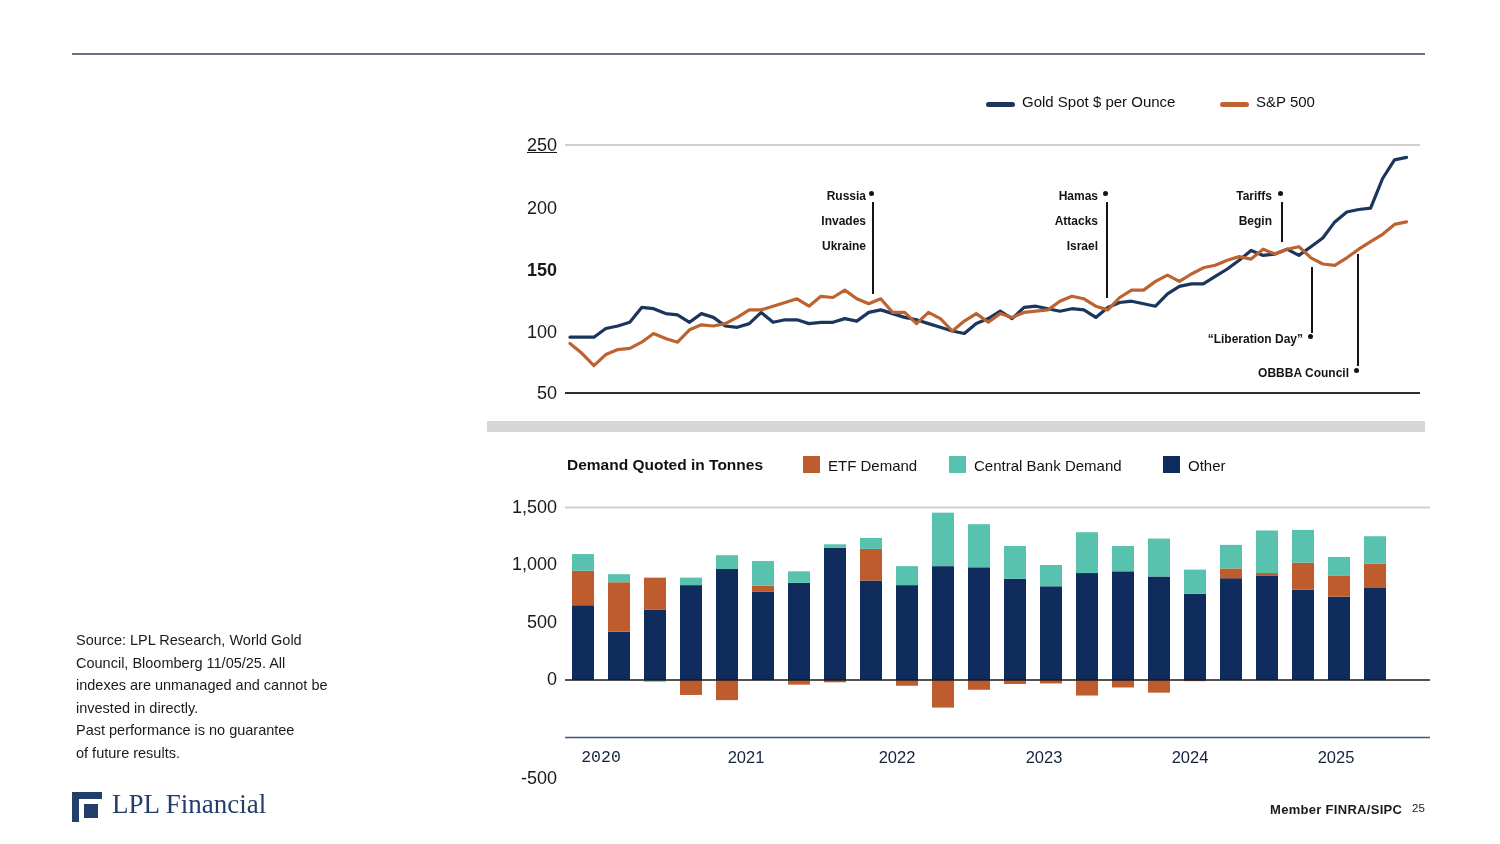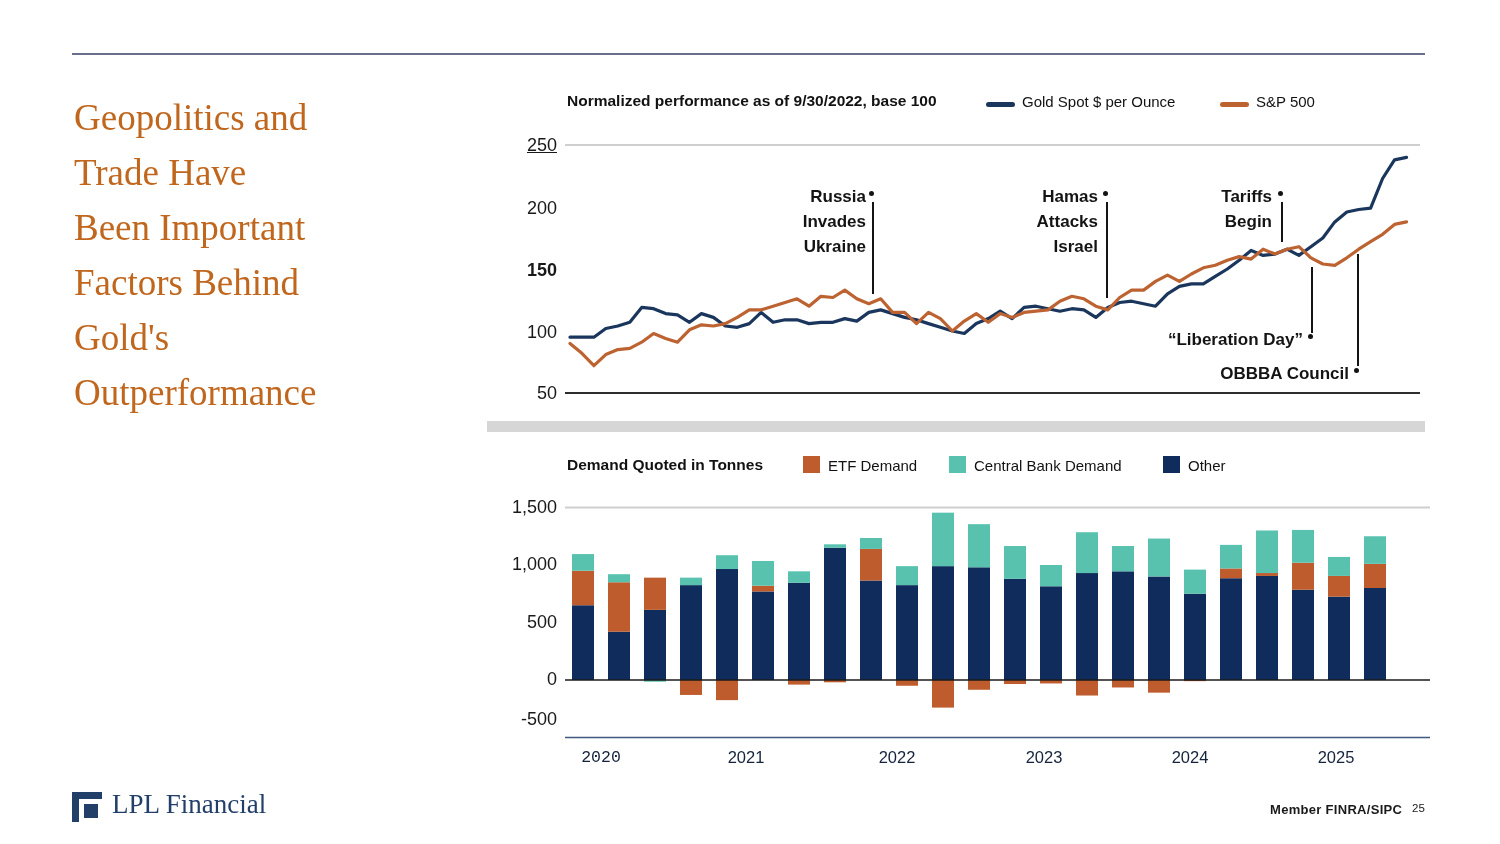--- a/index.html
+++ b/index.html
@@ -15,21 +15,21 @@
   .chart-title{font-size:15.5px;font-weight:700;color:#121212;}
   .lc-title{left:567px;top:92px;}
   .bc-title{left:567px;top:456px;}
   .legend-label{font-size:15px;color:#121212;}
   .line-swatch{width:29px;height:5px;border-radius:3px;}
   .sq-swatch{width:17px;height:17px;}
   
   .ytick{width:97px;text-align:right;font-size:18px;font-weight:500;color:#191919;}
   .xtick{width:70px;text-align:center;font-size:16.5px;font-weight:500;color:#15233c;}
   
-  .anno{font-size:17px;line-height:25px;font-weight:700;color:#141414;
+  .anno{font-size:12px;line-height:25px;font-weight:700;color:#141414;
         text-align:right;white-space:pre-line;}
   .anno-dot{width:5px;height:5px;border-radius:50%;background:#141414;}
   .anno-line{width:1.6px;background:#141414;}
   .divider{left:487px;top:421px;width:938px;height:11px;background:#D6D6D6;}
   
   .brand-text{font-family:"Liberation Serif",serif;font-size:27px;color:#223F6A;}
   .member{font-size:13px;font-weight:700;letter-spacing:0.3px;color:#1a1a1a;}
   .pageno{font-size:11.5px;color:#1a1a1a;}
   .logo-box{width:30px;height:30px;}
   .logo-box .bar-top{position:absolute;left:0;top:0;width:30px;height:7px;background:#223F6A;}
@@ -37,29 +37,28 @@
   .logo-box .sq{position:absolute;left:12px;top:12px;width:14px;height:14px;background:#223F6A;}
   svg{position:absolute;overflow:visible;}
 </style>
 </head>
 <body>
 
 <div class="slide">
 
   <div class="abs top-rule"></div>
 
-  <div class="abs page-title">Geopolitics and
-Trade Have
-Been Important
-Factors Behind
-Gold's
-Outperformance</div>
-
-
-  <div class="abs chart-title lc-title">Normalized performance as of 9/30/2022, base 100</div>
+
+  <div class="abs source">Source: LPL Research, World Gold
+Council, Bloomberg 11/05/25. All
+indexes are unmanaged and cannot be
+invested in directly.
+Past performance is no guarantee
+of future results.</div>
+
 
   <div class="abs line-swatch" style="left:986px;top:102px;background:#1B365D;"></div>
   <div class="abs legend-label" style="left:1022px;top:93px;">Gold Spot $ per Ounce</div>
   <div class="abs line-swatch" style="left:1220px;top:102px;background:#BD6332;"></div>
   <div class="abs legend-label" style="left:1256px;top:93px;">S&amp;P 500</div>
 
   <div class="abs ytick" style="left:460px;top:135px;text-decoration:underline;">250</div>
   <div class="abs ytick" style="left:460px;top:198px;">200</div>
   <div class="abs ytick" style="left:460px;top:260px;font-weight:bold;">150</div>
   <div class="abs ytick" style="left:460px;top:322px;">100</div>
@@ -105,21 +104,21 @@
   <div class="abs legend-label" style="left:828px;top:457px;">ETF Demand</div>
   <div class="abs sq-swatch" style="left:949px;top:456px;background:#58C2AE;"></div>
   <div class="abs legend-label" style="left:974px;top:457px;">Central Bank Demand</div>
   <div class="abs sq-swatch" style="left:1163px;top:456px;background:#0F2C5C;"></div>
   <div class="abs legend-label" style="left:1188px;top:457px;">Other</div>
 
   <div class="abs ytick" style="left:460px;top:497px;">1,500</div>
   <div class="abs ytick" style="left:460px;top:554px;">1,000</div>
   <div class="abs ytick" style="left:460px;top:612px;">500</div>
   <div class="abs ytick" style="left:460px;top:669px;">0</div>
-  <div class="abs ytick" style="left:460px;top:709px;">-500</div>
+  <div class="abs ytick" style="left:460px;top:768px;">-500</div>
 
   <svg id="bar-svg" width="865" height="245" style="left:565px;top:500px;">
       <line x1="0" x2="865" y1="7.5" y2="7.5" stroke="#CFCFCF" stroke-width="2"></line>
       <line x1="0" x2="865" y1="237.5" y2="237.5" stroke="#41597E" stroke-width="1.4"></line>
       <rect x="7" y="105.25" width="22" height="74.75" fill="#0F2C5C"></rect>
       <rect x="7" y="70.75" width="22" height="34.5" fill="#BE5C2D"></rect>
       <rect x="7" y="54.07499999999999" width="22" height="16.675" fill="#58C2AE"></rect>
       <rect x="43" y="131.7" width="22" height="48.300000000000004" fill="#0F2C5C"></rect>
       <rect x="43" y="82.25" width="22" height="49.45" fill="#BE5C2D"></rect>
       <rect x="43" y="74.19999999999999" width="22" height="8.05" fill="#58C2AE"></rect>

